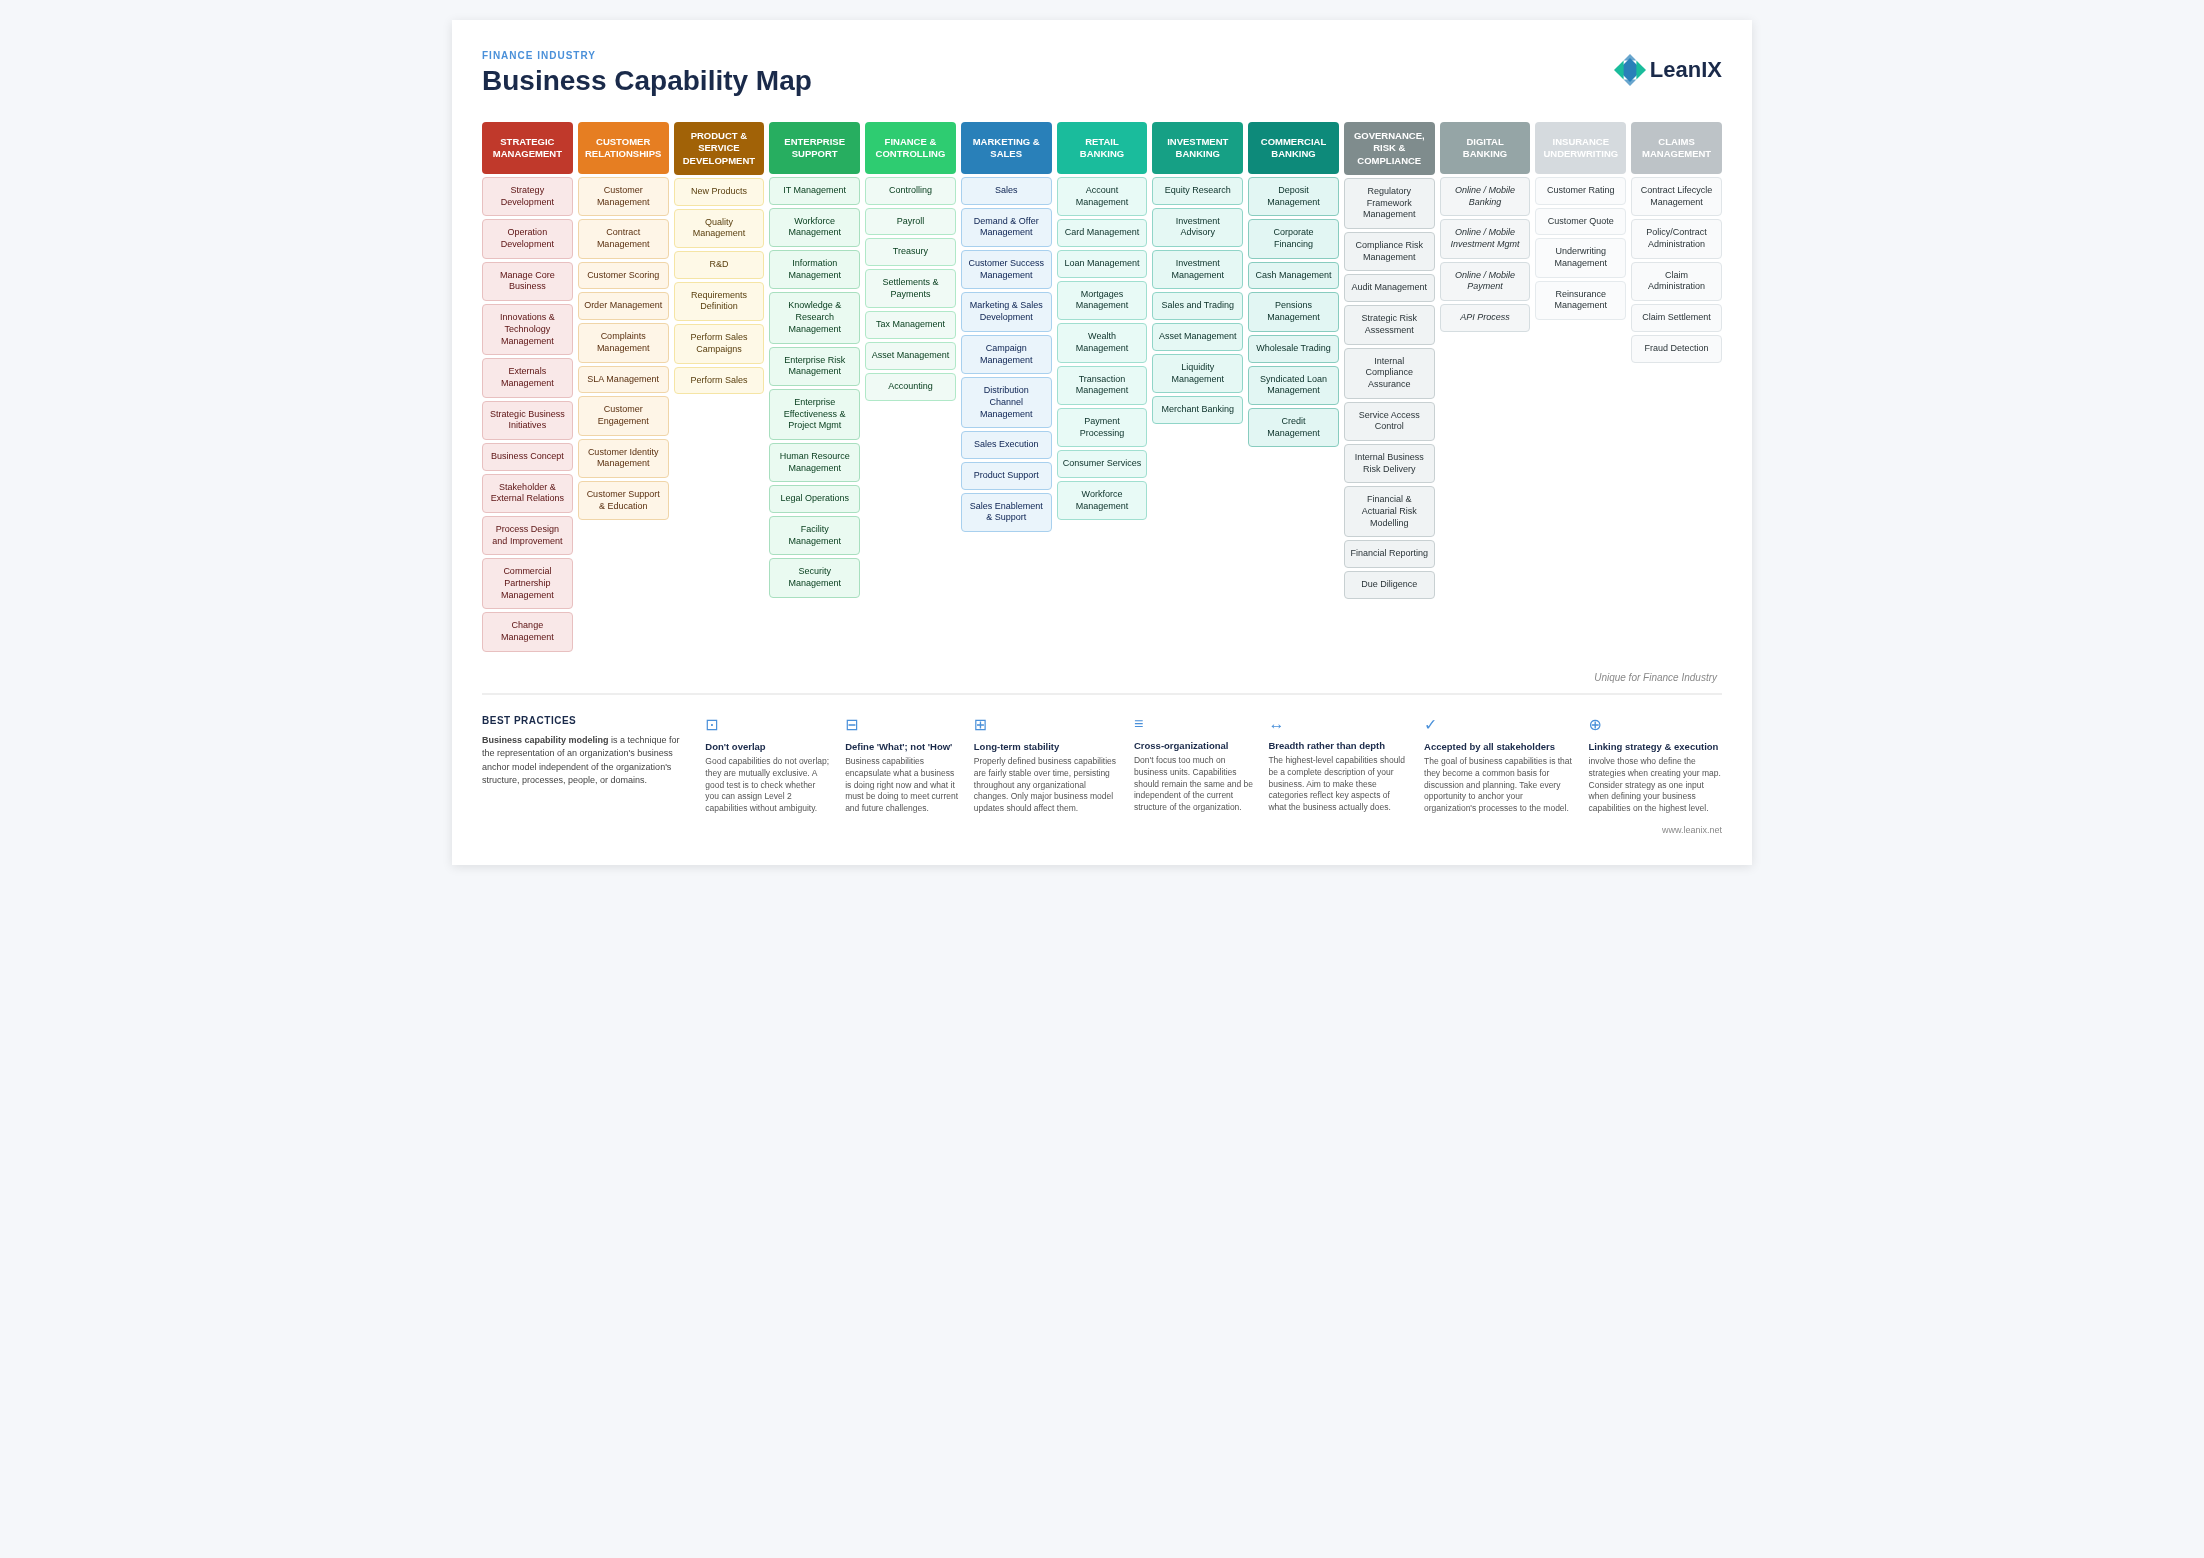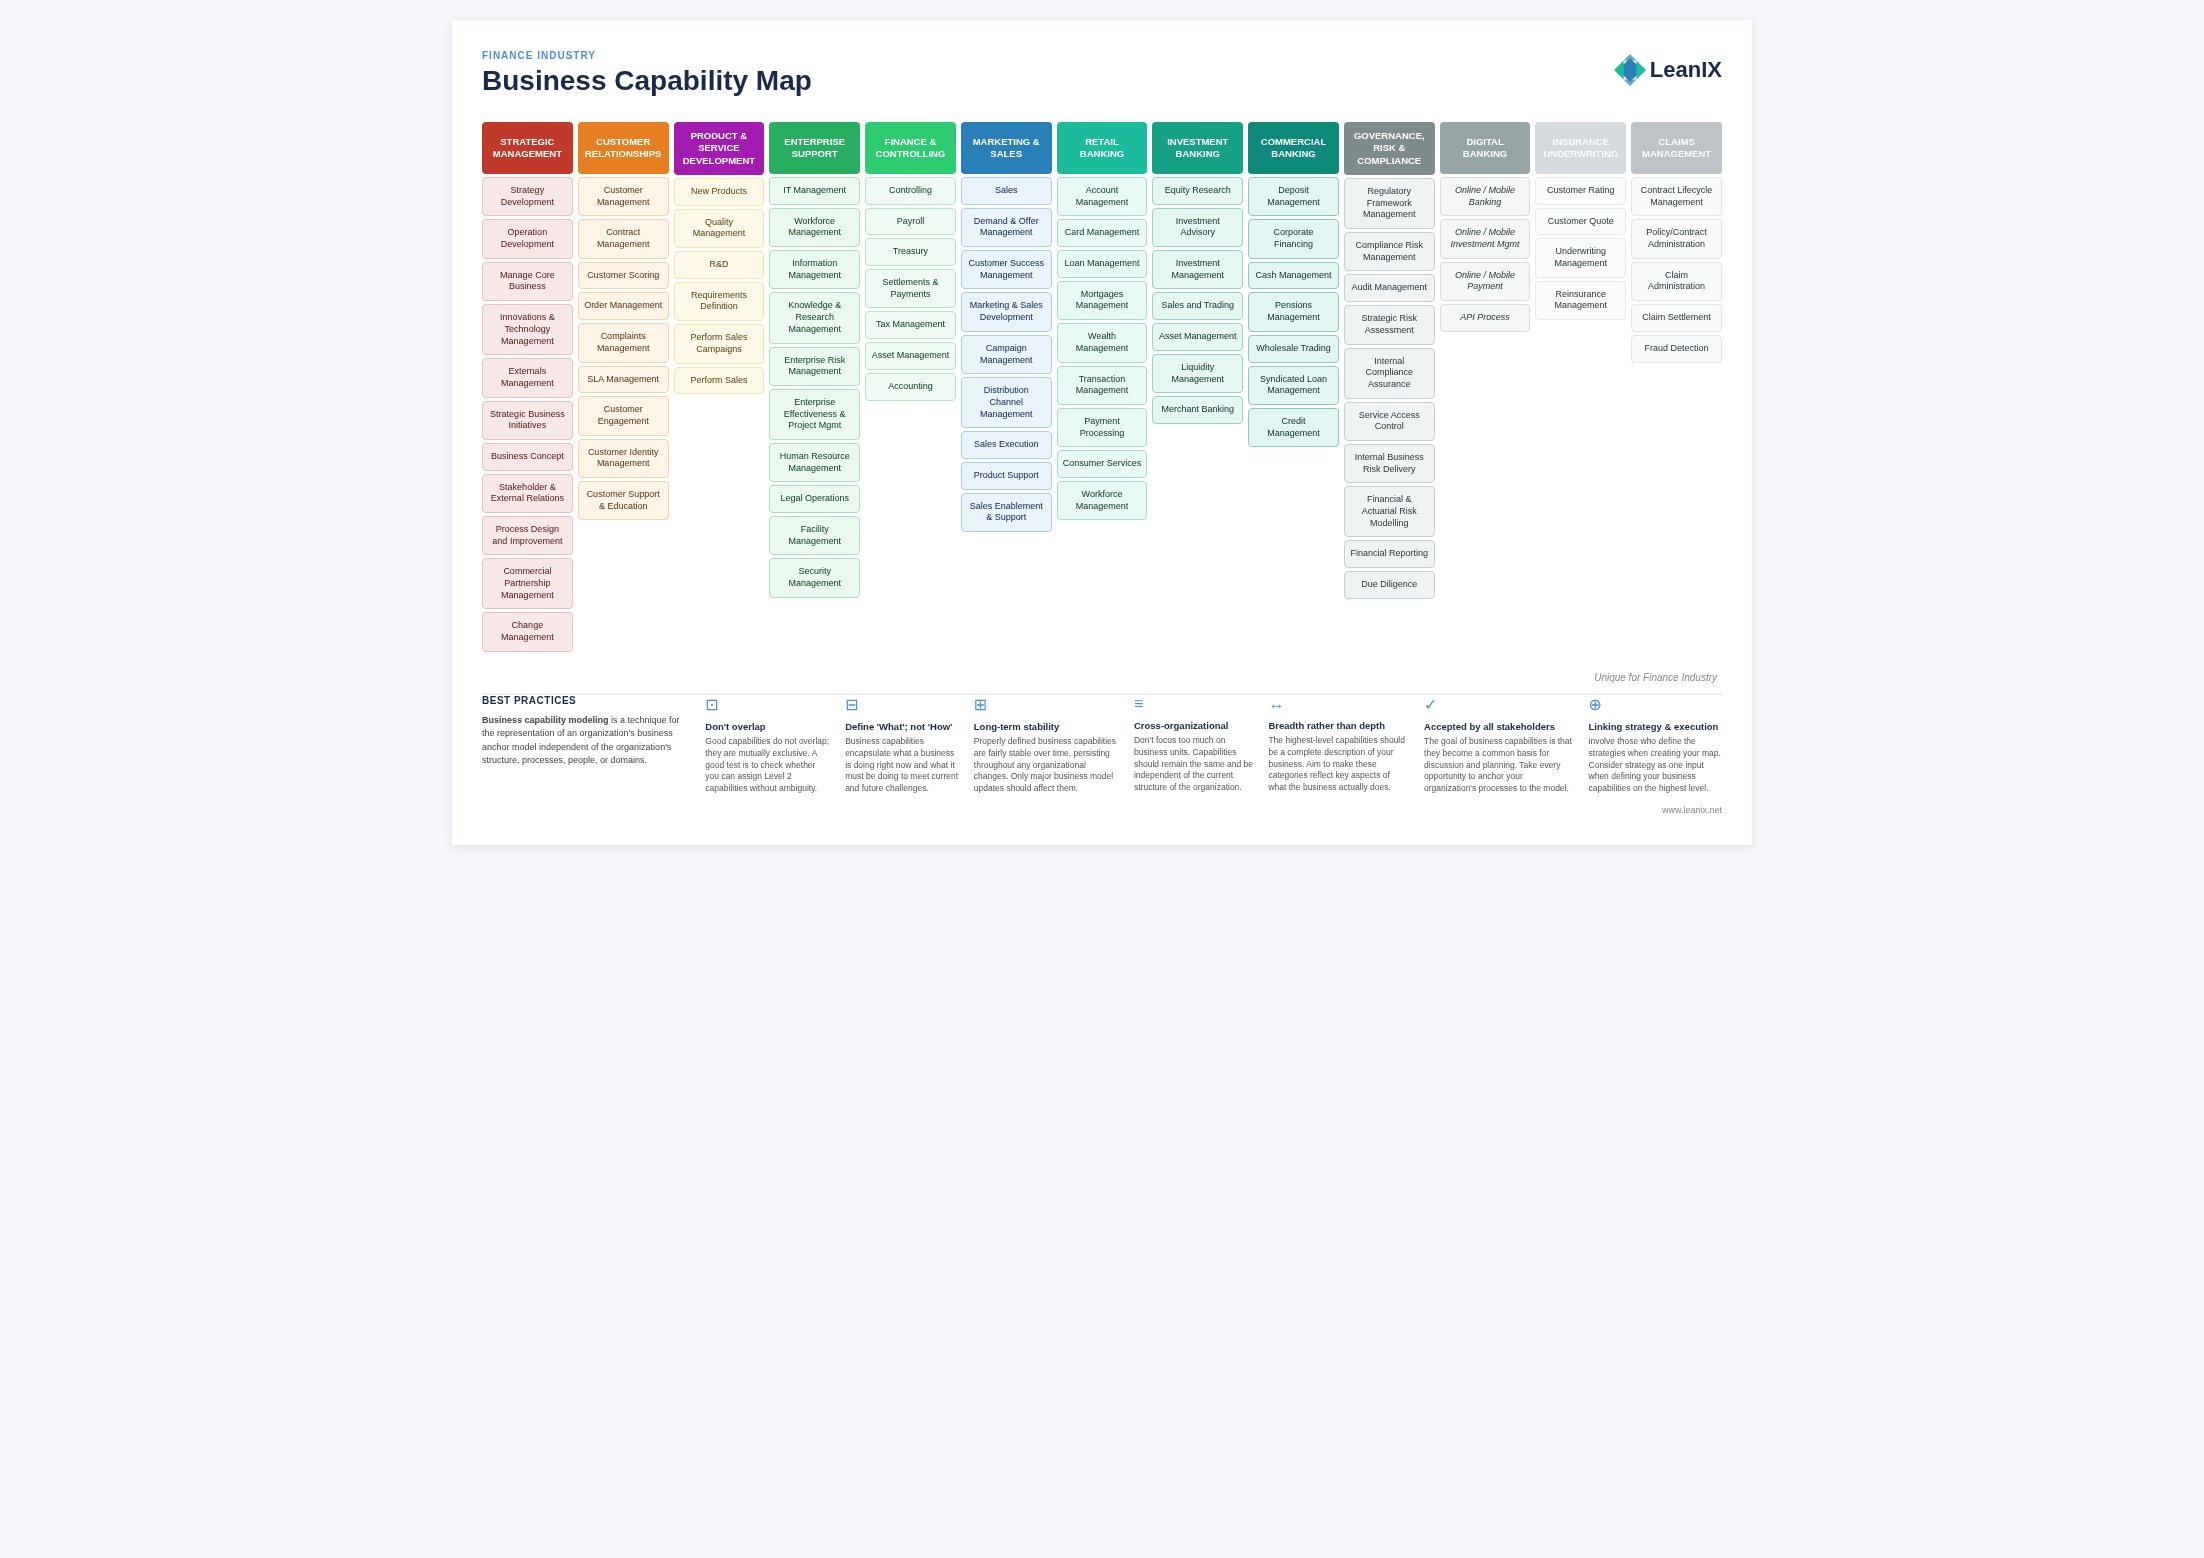--- a/index.html
+++ b/index.html
@@ -87,21 +87,21 @@
       border: 1px solid transparent;
     }
 
     
     .col-strategic .col-header { background: #c0392b; }
     .col-strategic .col-item { background: #f9e8e8; border-color: #e8c0c0; color: #5a1010; }
 
     .col-customer .col-header { background: #e67e22; }
     .col-customer .col-item { background: #fef5e7; border-color: #f0d5a8; color: #5a3010; }
 
-    .col-product .col-header { background: #a21caf; }
+    .col-product .col-header { background: #a16207; }
     .col-product .col-item { background: #fef9e7; border-color: #f5e5a5; color: #5a4010; }
 
     .col-enterprise .col-header { background: #27ae60; }
     .col-enterprise .col-item { background: #eafaf1; border-color: #a8dfbf; color: #0a4020; }
 
     .col-finance .col-header { background: #2ecc71; }
     .col-finance .col-item { background: #f0faf5; border-color: #b0e8c8; color: #0a4020; }
 
     .col-marketing .col-header { background: #2980b9; }
     .col-marketing .col-item { background: #eaf4fb; border-color: #a8d0ee; color: #0a2050; }
@@ -133,20 +133,21 @@
       font-size: 10px;
       color: #888;
       font-style: italic;
       margin-bottom: 10px;
       padding-right: 5px;
     }
 
     
     .best-practices {
       border-top: 2px solid #eee;
+      padding-top: 20px;
       display: flex;
       gap: 20px;
       align-items: flex-start;
     }
     .bp-section {
       flex: 1;
     }
     .bp-label {
       font-size: 10px;
       font-weight: bold;

